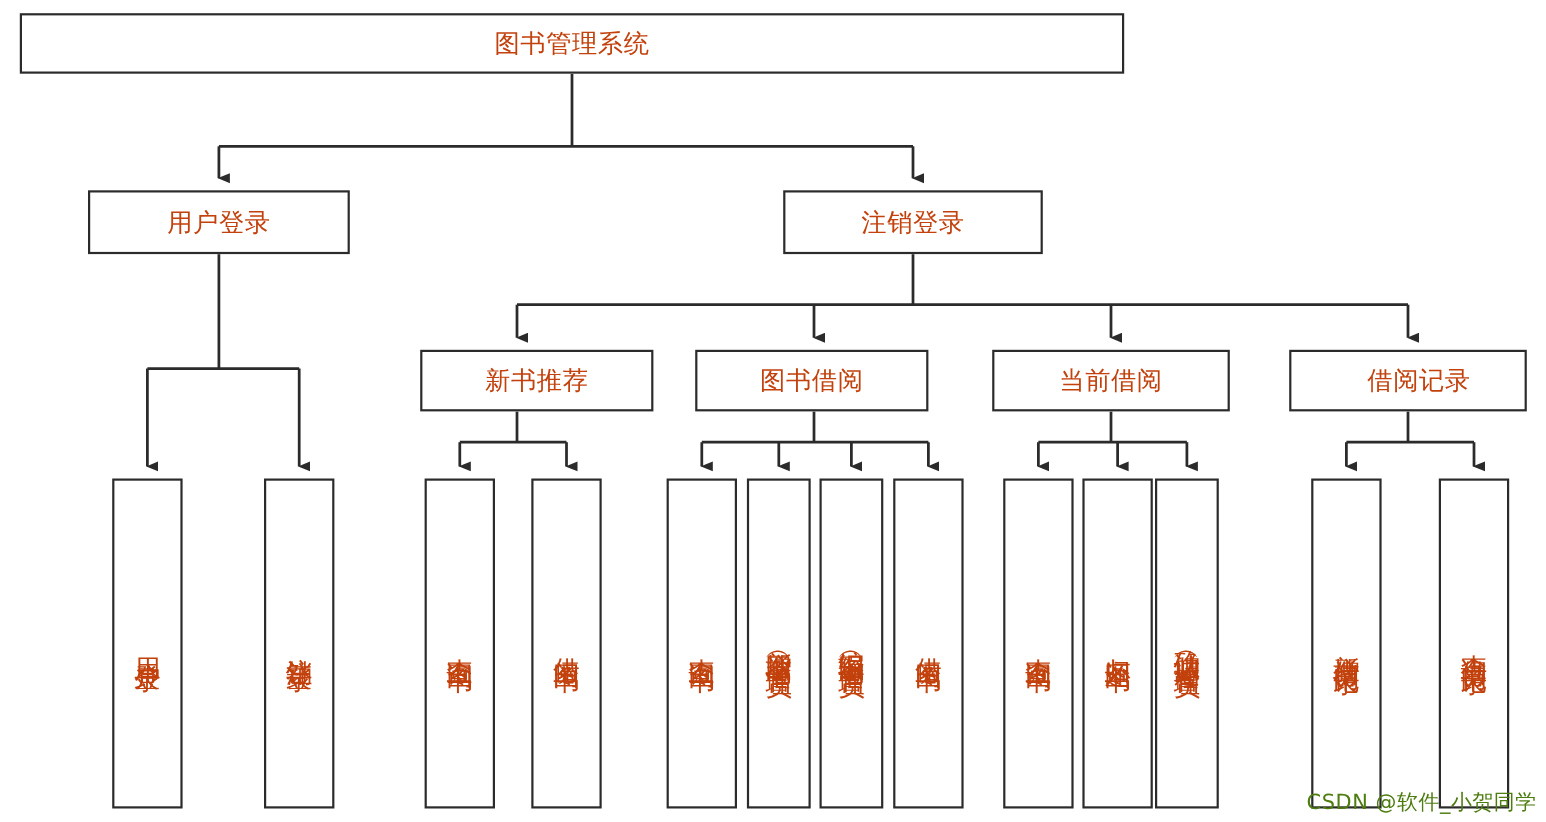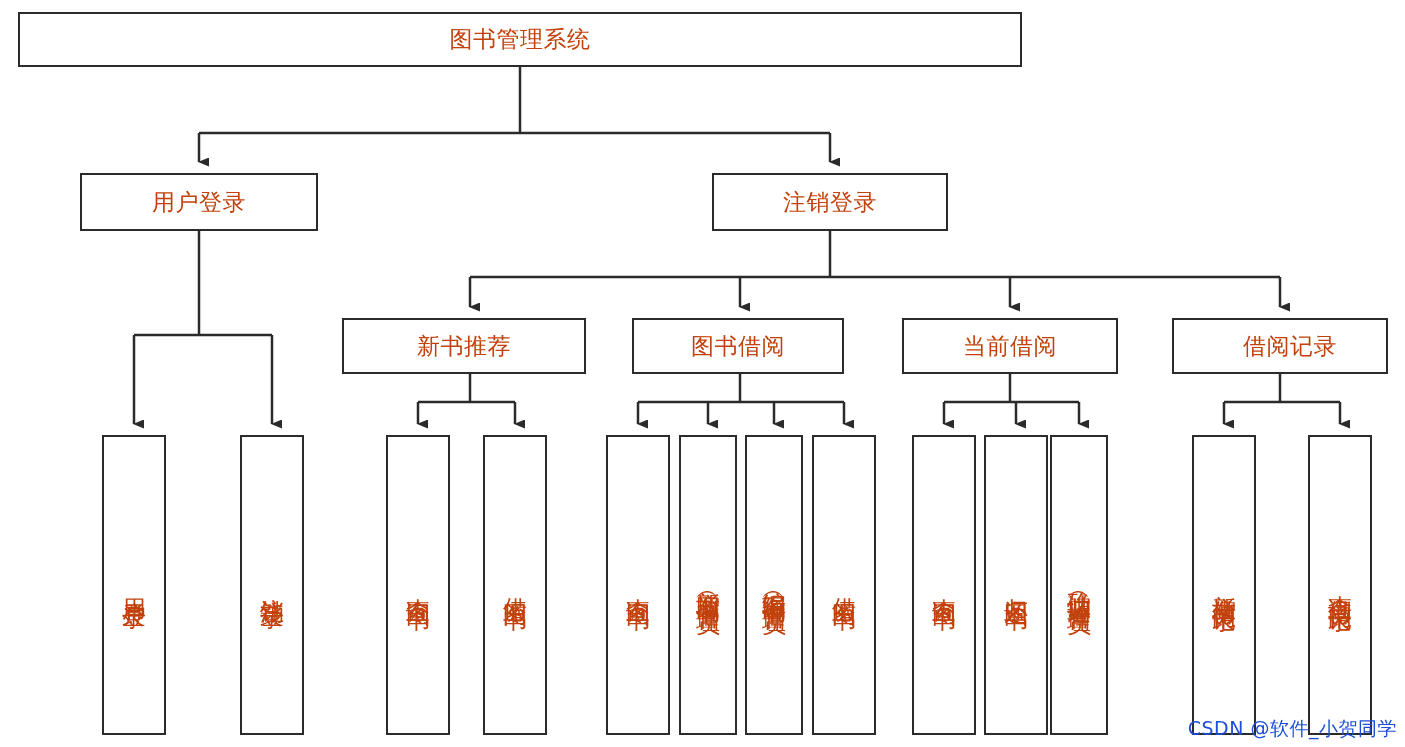--- a/index.html
+++ b/index.html
@@ -49,21 +49,21 @@
     padding: 6px 0;
   }
   .node-label {
     white-space: nowrap;
   }
   #watermark {
     position: absolute;
     right: 8px;
     bottom: 5px;
     font-size: 19px;
-    color: #1d4ed8;
+    color: #4d7c0f;
     letter-spacing: 0.5px;
     z-index: 3;
     white-space: nowrap;
   }
 </style>
 </head>
 <body>
 
 <div id="diagram-canvas">
 
@@ -121,21 +121,21 @@
     <span class="node-label">图书管理系统</span>
   </div>
 
   <div class="node-box horizontal" style="left:80px; top:173px; width:238px; height:58px;">
     <span class="node-label">用户登录</span>
   </div>
   <div class="node-box horizontal" style="left:712px; top:173px; width:236px; height:58px;">
     <span class="node-label">注销登录</span>
   </div>
 
-  <div class="node-box horizontal" style="left:342px; top:318px; width:244px; height:56px;">
+  <div class="node-box horizontal" style="left:382px; top:318px; width:212px; height:56px;">
     <span class="node-label">新书推荐</span>
   </div>
   <div class="node-box horizontal" style="left:632px; top:318px; width:212px; height:56px;">
     <span class="node-label">图书借阅</span>
   </div>
   <div class="node-box horizontal" style="left:902px; top:318px; width:216px; height:56px;">
     <span class="node-label">当前借阅</span>
   </div>
   <div class="node-box horizontal" style="left:1172px; top:318px; width:216px; height:56px;padding-left:20px;">
     <span class="node-label">借阅记录</span>

